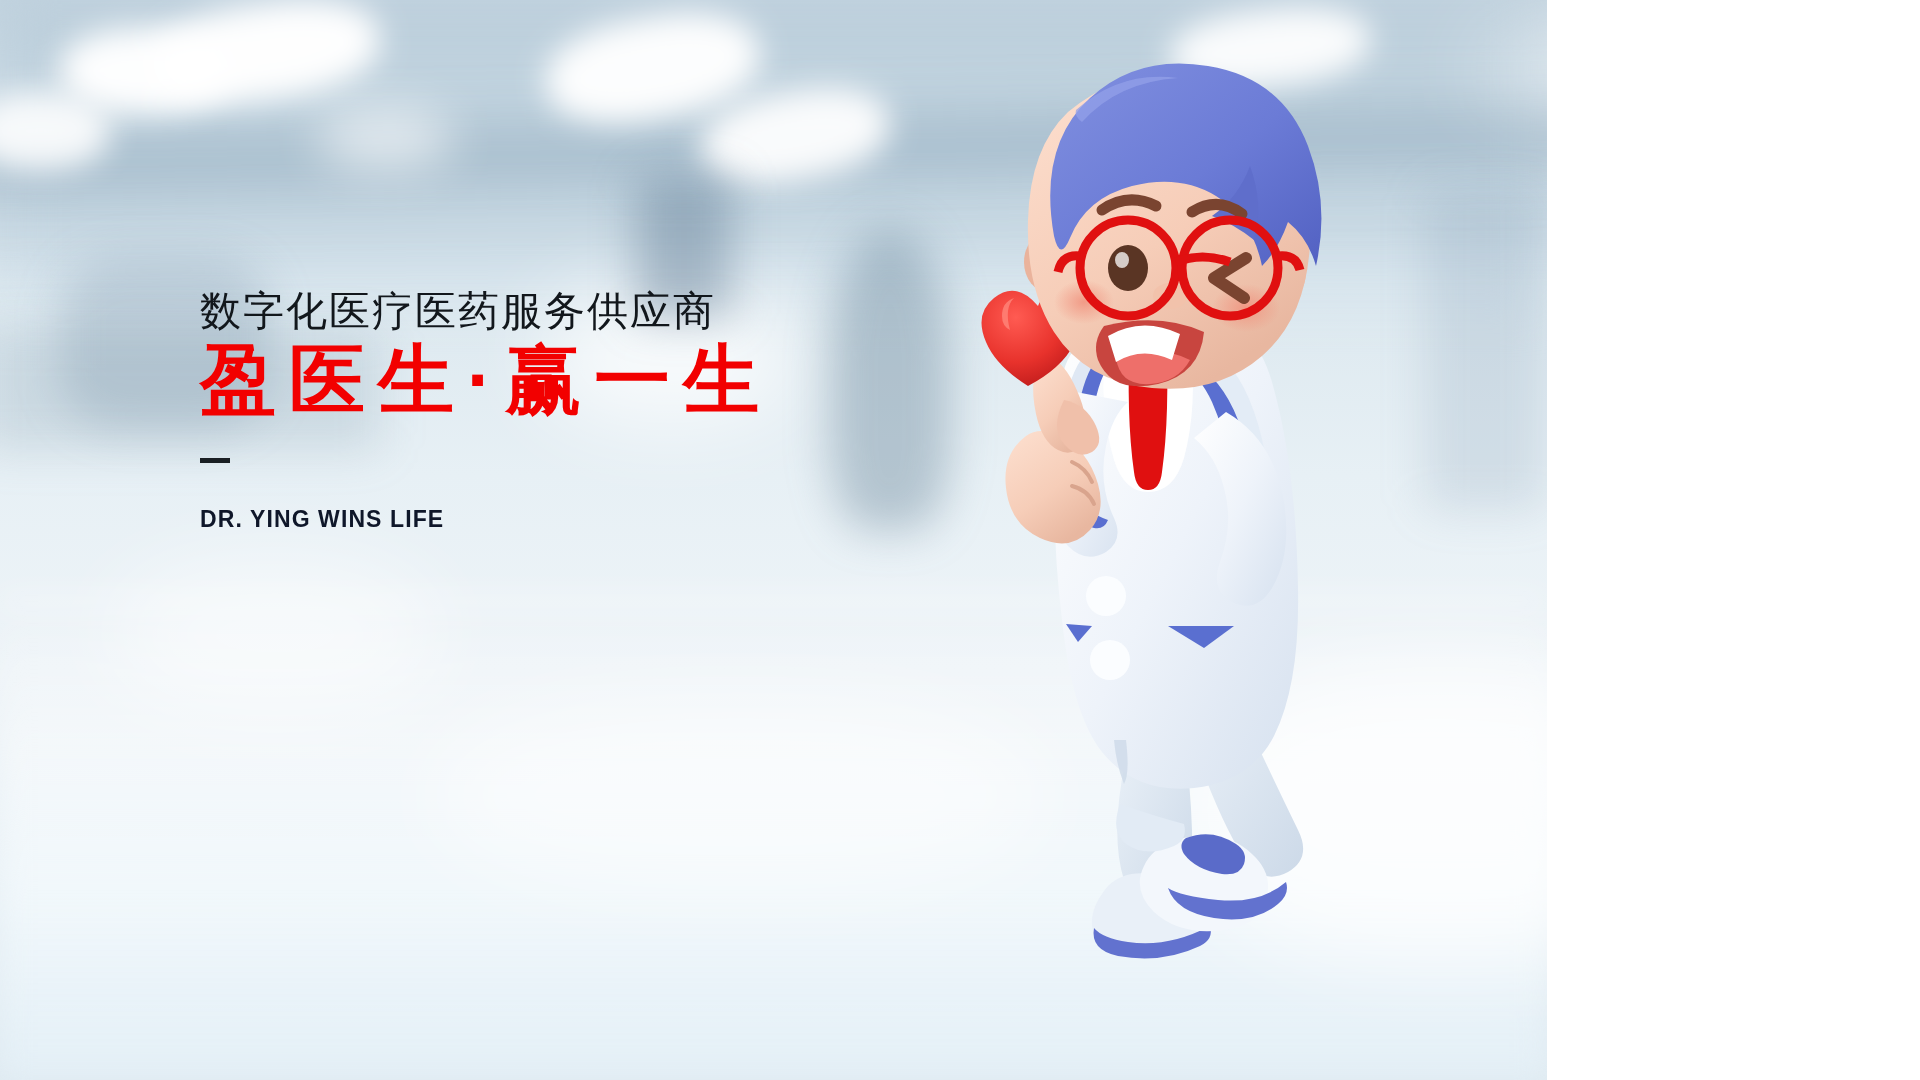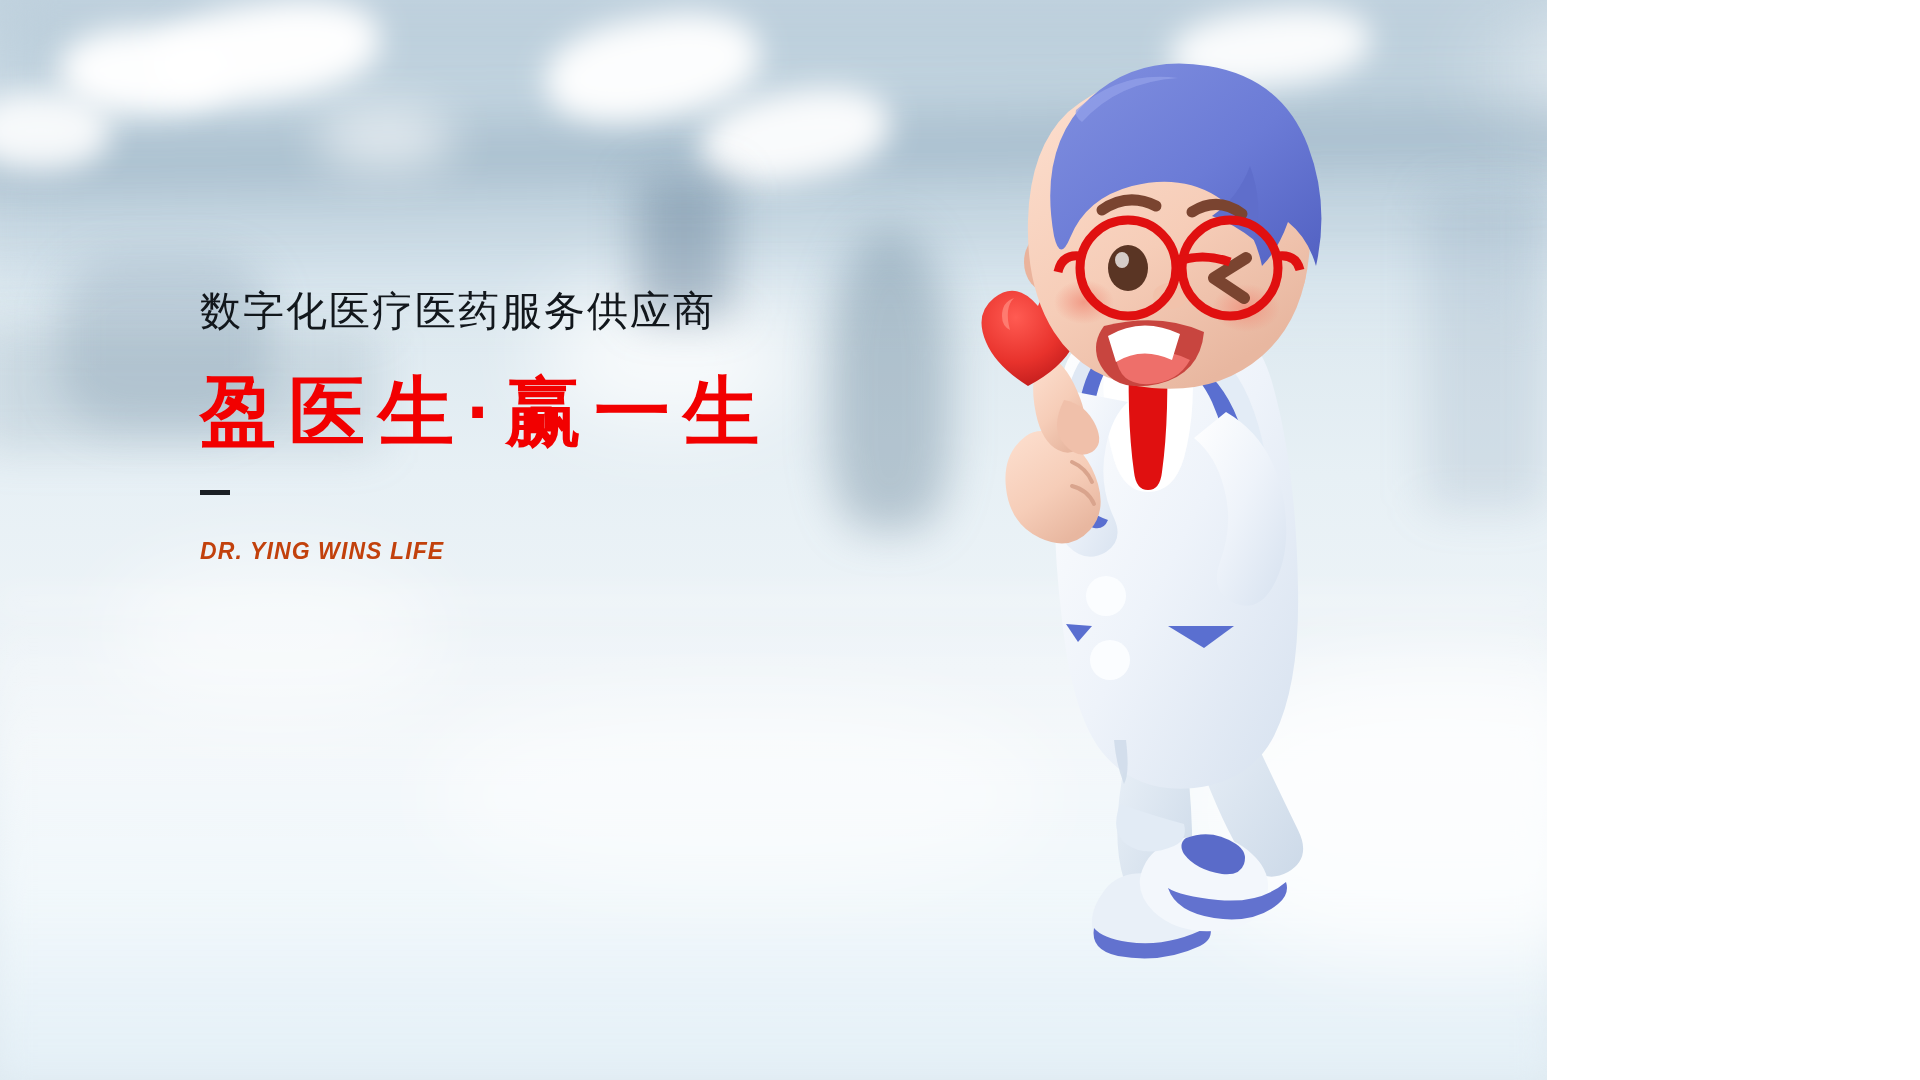--- a/index.html
+++ b/index.html
@@ -102,42 +102,41 @@
   }
   .kicker {
     font-size: 41px;
     line-height: 1.25;
     letter-spacing: 2px;
     color: #12171c;
     font-weight: 400;
     white-space: nowrap;
   }
   .headline {
-    margin-top: 32px;
+    margin-top: 0;
     font-size: 76px;
     line-height: 1.12;
     font-weight: 700;
     letter-spacing: 13px;
     color: #f20000;
     white-space: nowrap;
   }
   .rule {
     margin-top: 36px;
     width: 30px;
     height: 5px;
     background: #1a1f24;
   }
   .sub {
     margin-top: 38px;
-    font-style: italic;
     font-weight: 700;
     font-size: 23px;
     letter-spacing: 1.1px;
     line-height: 1.62;
-    color: #c2410c;
+    color: #0f172a;
     white-space: nowrap;
   }
 
   
   #mascot {
     position: absolute;
     left: 980px;
     top: 40px;
     width: 420px;
     height: 1000px;

